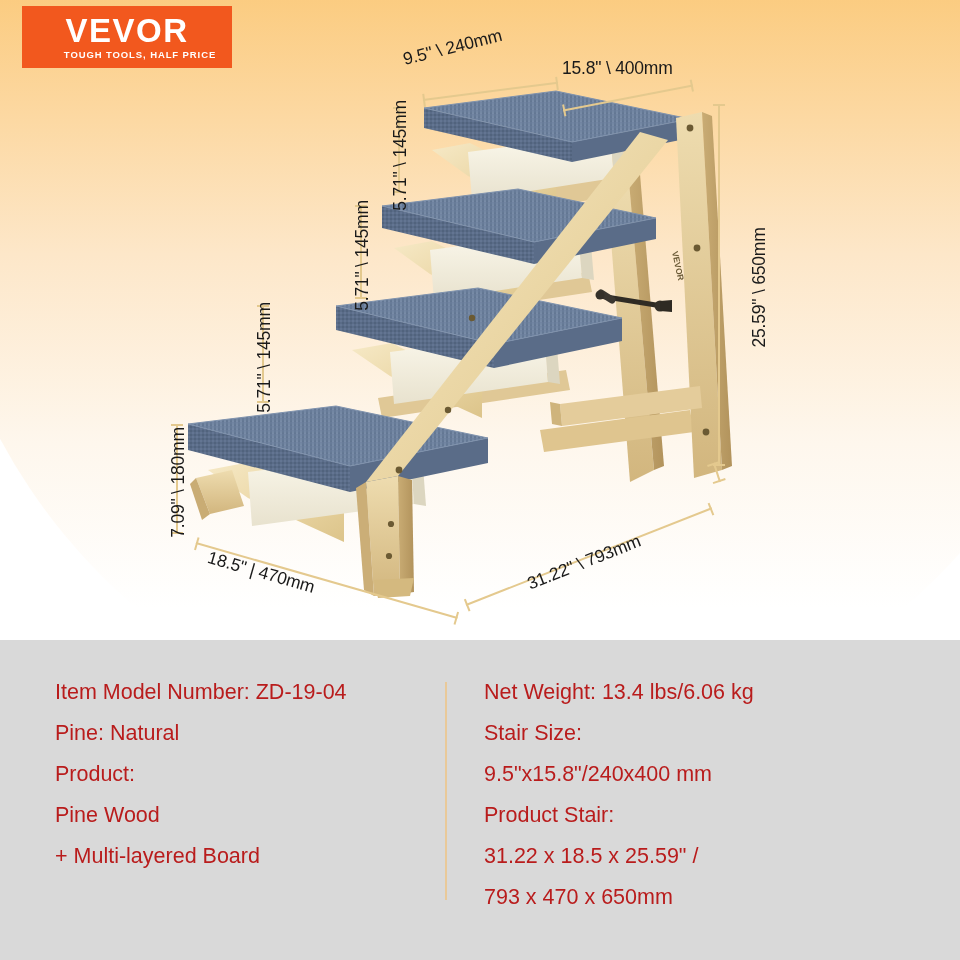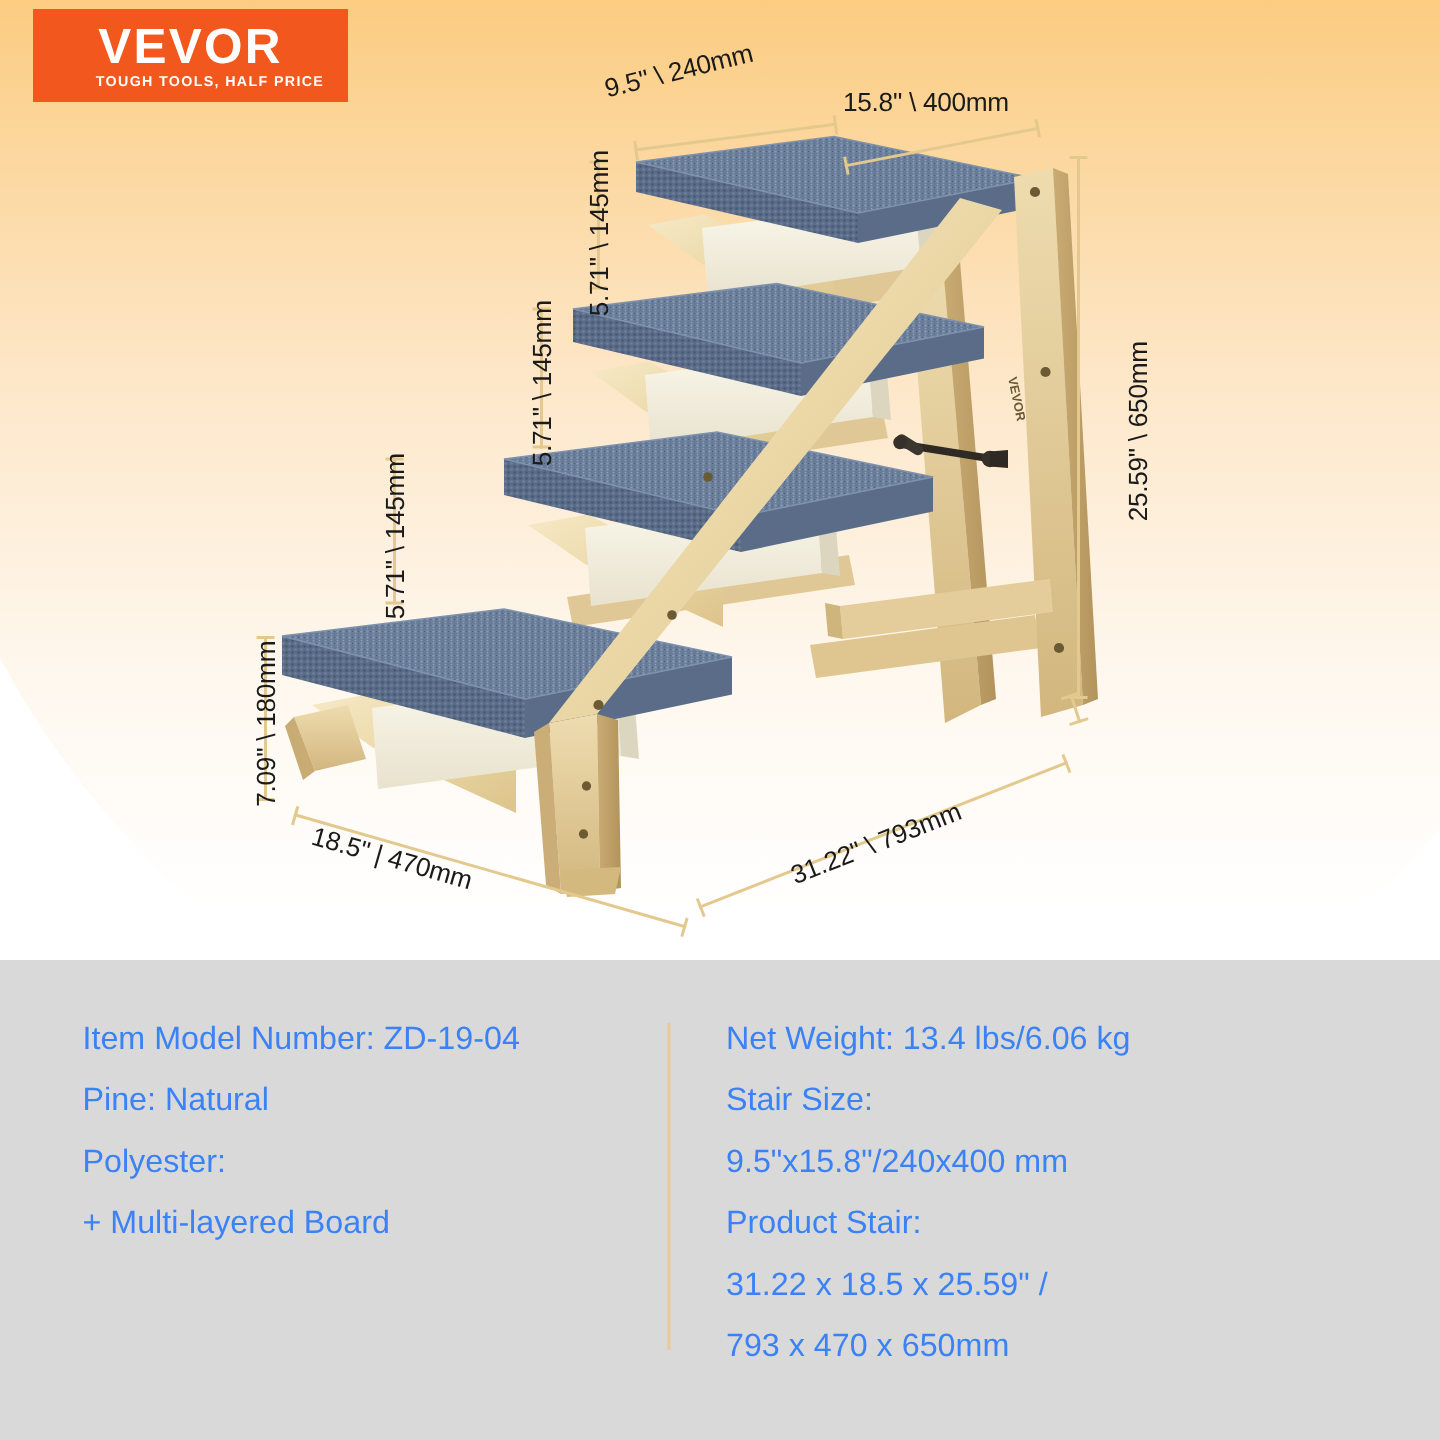--- a/index.html
+++ b/index.html
@@ -86,21 +86,21 @@
   .spec-divider{
     position:absolute;left:445px;top:682px;
     width:2.4px;height:218px;
     background:#E9C999;
     z-index:41;
   }
   .spec-col{position:absolute;z-index:42;}
   .spec-col.left{left:55px;top:672px;width:390px;}
   .spec-col.right{left:484px;top:672px;width:440px;}
   .spec-line{
-    font-size:21.5px;color:#3b82f6;
+    font-size:21.5px;color:#b91c1c;
     line-height:41px;white-space:nowrap;
     font-family:"Liberation Sans",sans-serif;
   }
 </style>
 </head>
 <body>
 
 <div id="page">
 
   <div class="hero">
@@ -289,21 +289,22 @@
     <div class="logo-word">VEVOR</div>
     <div class="logo-tag">TOUGH TOOLS, HALF PRICE</div>
   </div>
 
   <div class="spec-panel"></div>
   <div class="spec-divider"></div>
 
   <div class="spec-col left">
     <div class="spec-line">Item Model Number: ZD-19-04</div>
     <div class="spec-line">Pine: Natural</div>
-    <div class="spec-line">Polyester:</div>
+    <div class="spec-line">Product:</div>
+    <div class="spec-line">Pine Wood</div>
     <div class="spec-line">+ Multi-layered Board</div>
   </div>
 
   <div class="spec-col right">
     <div class="spec-line">Net Weight: 13.4 lbs/6.06 kg</div>
     <div class="spec-line">Stair Size:</div>
     <div class="spec-line">9.5"x15.8"/240x400 mm</div>
     <div class="spec-line">Product Stair:</div>
     <div class="spec-line">31.22 x 18.5 x 25.59" /</div>
     <div class="spec-line">793 x 470 x 650mm</div>

